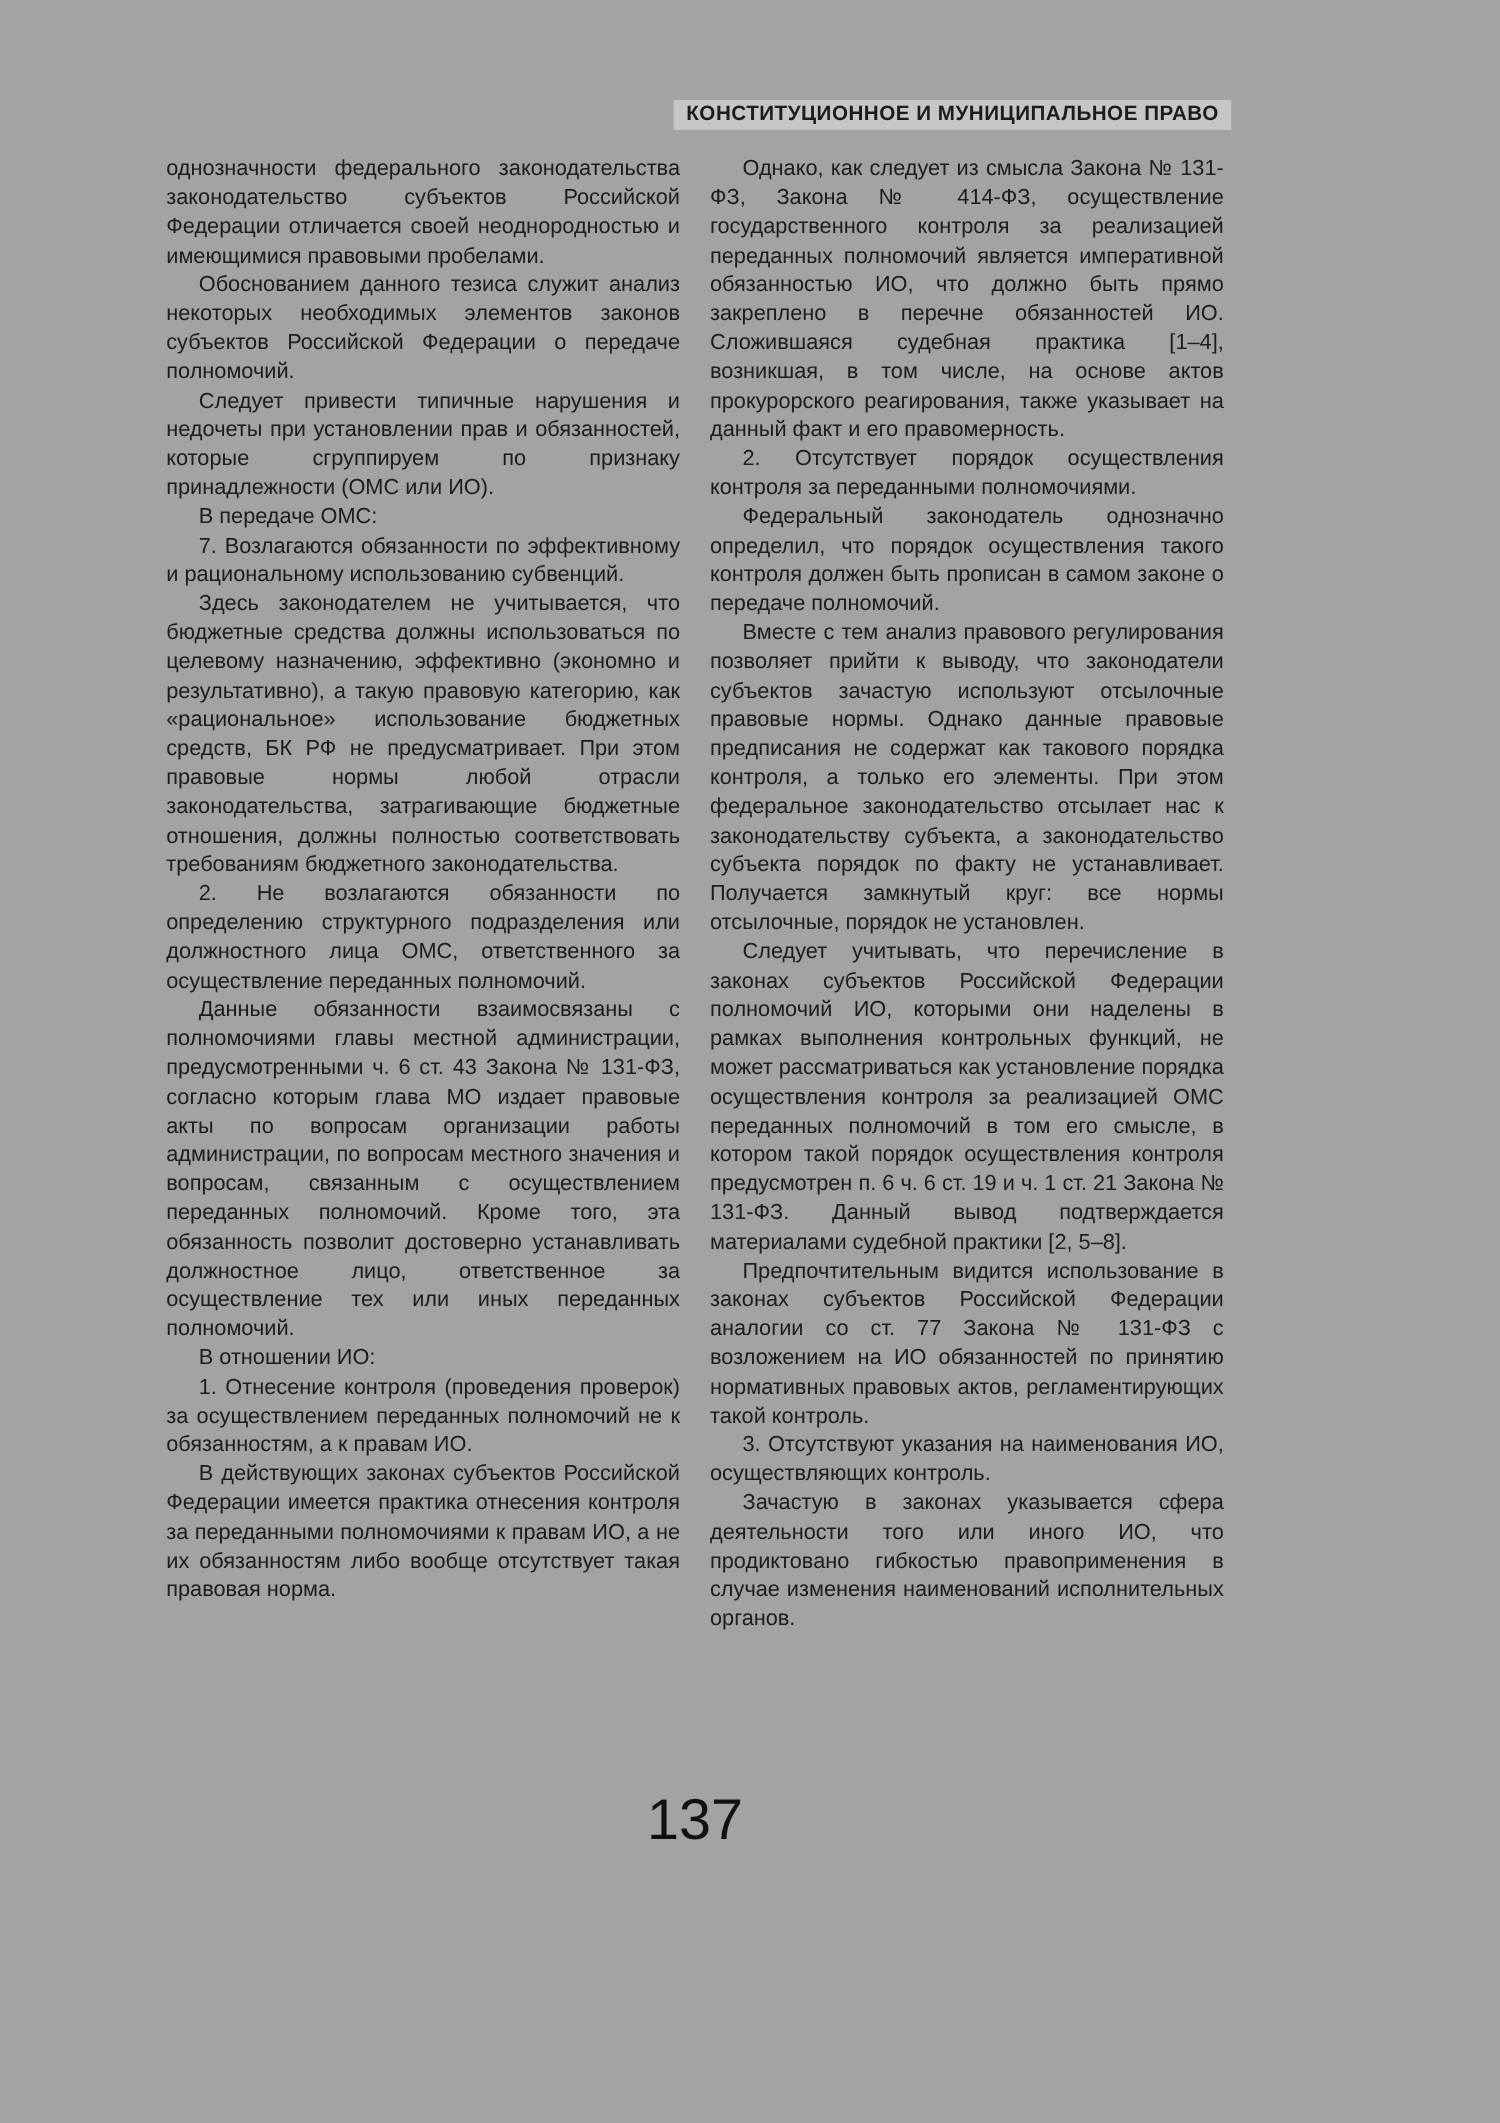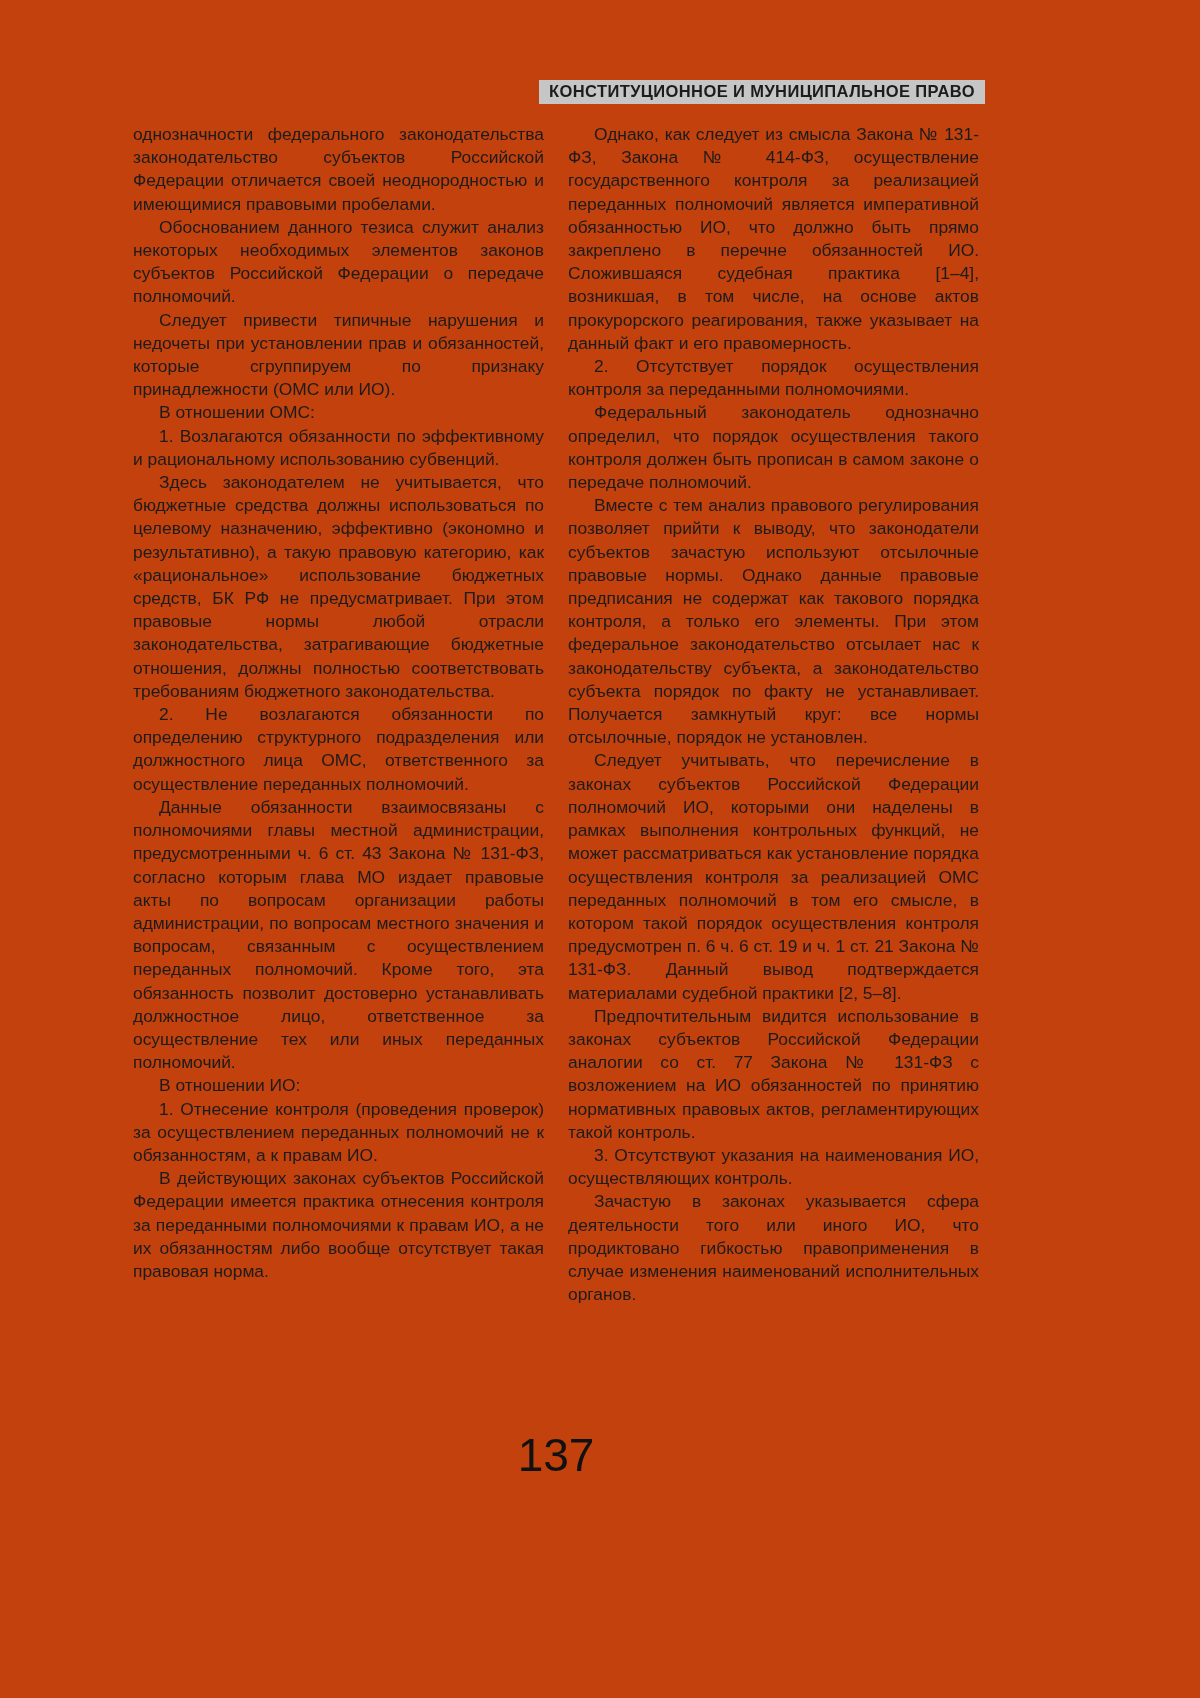--- a/index.html
+++ b/index.html
@@ -4,21 +4,21 @@
 <style>
   html, body {
     margin: 0;
     padding: 0;
     background: #ffffff;
   }
   .page {
     position: relative;
     width: 1200px;
     height: 1698px;
-    background: #c2410c;
+    background: #a3a3a3;
     font-family: "Liberation Sans", sans-serif;
     color: #1c1c1c;
     overflow: hidden;
   }
   .running-head {
     position: absolute;
     top: 80px;
     right: 215px;
     background: #c6c6c6;
     padding: 2px 10px 3px 10px;
@@ -68,22 +68,22 @@
   <div class="running-head">
     <span>КОНСТИТУЦИОННОЕ И МУНИЦИПАЛЬНОЕ ПРАВО</span>
   </div>
 
   <div class="content">
 
     <div class="col">
       <p class="no-indent">однозначности федерального законодательства законодательство субъектов Российской Федерации отличается своей неоднородностью и имеющимися правовыми пробелами.</p>
       <p>Обоснованием данного тезиса служит анализ некоторых необходимых элементов законов субъектов Российской Федерации о передаче полномочий.</p>
       <p>Следует привести типичные нарушения и недочеты при установлении прав и обязанностей, которые сгруппируем по признаку принадлежности (ОМС или ИО).</p>
-      <p>В отношении ОМС:</p>
-      <p>1. Возлагаются обязанности по эффективному и рациональному использованию субвенций.</p>
+      <p>В передаче ОМС:</p>
+      <p>7. Возлагаются обязанности по эффективному и рациональному использованию субвенций.</p>
       <p>Здесь законодателем не учитывается, что бюджетные средства должны использоваться по целевому назначению, эффективно (экономно и результативно), а такую правовую категорию, как «рациональное» использование бюджетных средств, БК РФ не предусматривает. При этом правовые нормы любой отрасли законодательства, затрагивающие бюджетные отношения, должны полностью соответствовать требованиям бюджетного законодательства.</p>
       <p>2. Не возлагаются обязанности по определению структурного подразделения или должностного лица ОМС, ответственного за осуществление переданных полномочий.</p>
       <p>Данные обязанности взаимосвязаны с полномочиями главы местной администрации, предусмотренными ч. 6 ст. 43 Закона № 131-ФЗ, согласно которым глава МО издает правовые акты по вопросам организации работы администрации, по вопросам местного значения и вопросам, связанным с осуществлением переданных полномочий. Кроме того, эта обязанность позволит достоверно устанавливать должностное лицо, ответственное за осуществление тех или иных переданных полномочий.</p>
       <p>В отношении ИО:</p>
       <p>1. Отнесение контроля (проведения проверок) за осуществлением переданных полномочий не к обязанностям, а к правам ИО.</p>
       <p>В действующих законах субъектов Российской Федерации имеется практика отнесения контроля за переданными полномочиями к правам ИО, а не их обязанностям либо вообще отсутствует такая правовая норма.</p>
     </div>
 
     <div class="col">
       <p>Однако, как следует из смысла Закона № 131-ФЗ, Закона № 414-ФЗ, осуществление государственного контроля за реализацией переданных полномочий является императивной обязанностью ИО, что должно быть прямо закреплено в перечне обязанностей ИО. Сложившаяся судебная практика [1–4], возникшая, в том числе, на основе актов прокурорского реагирования, также указывает на данный факт и его правомерность.</p>

